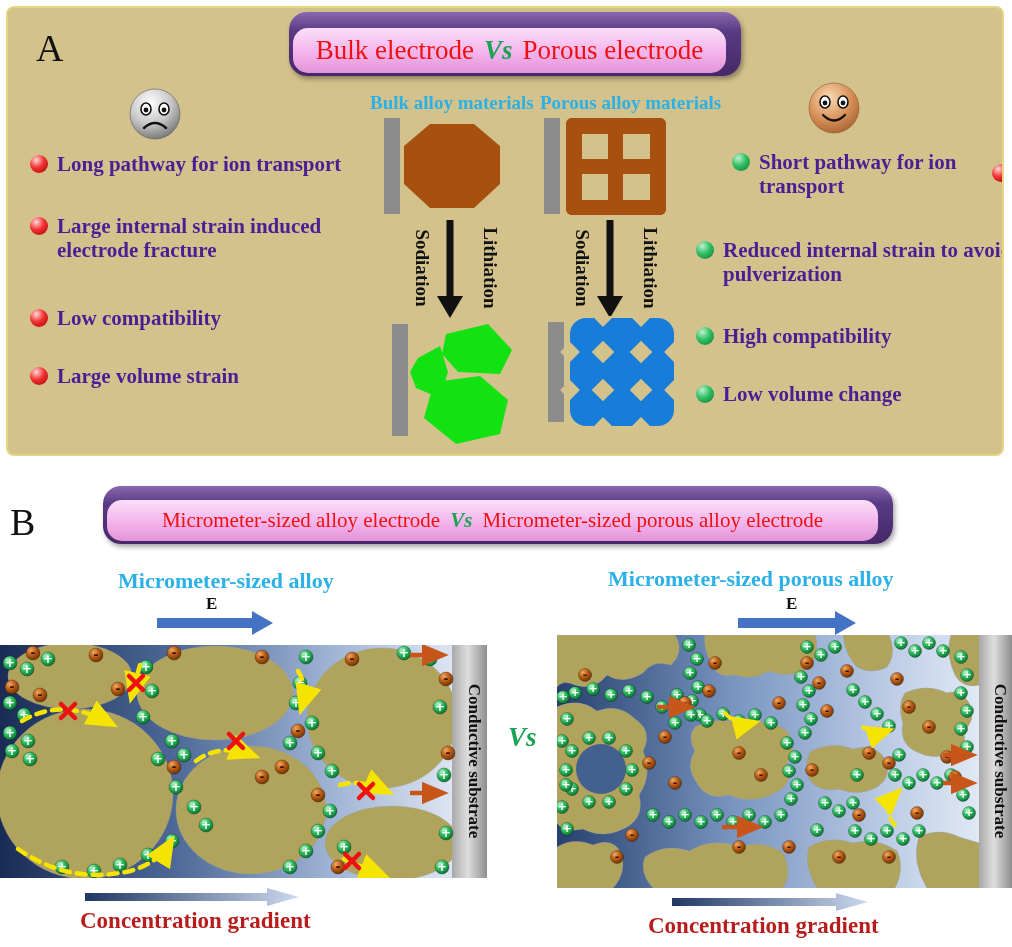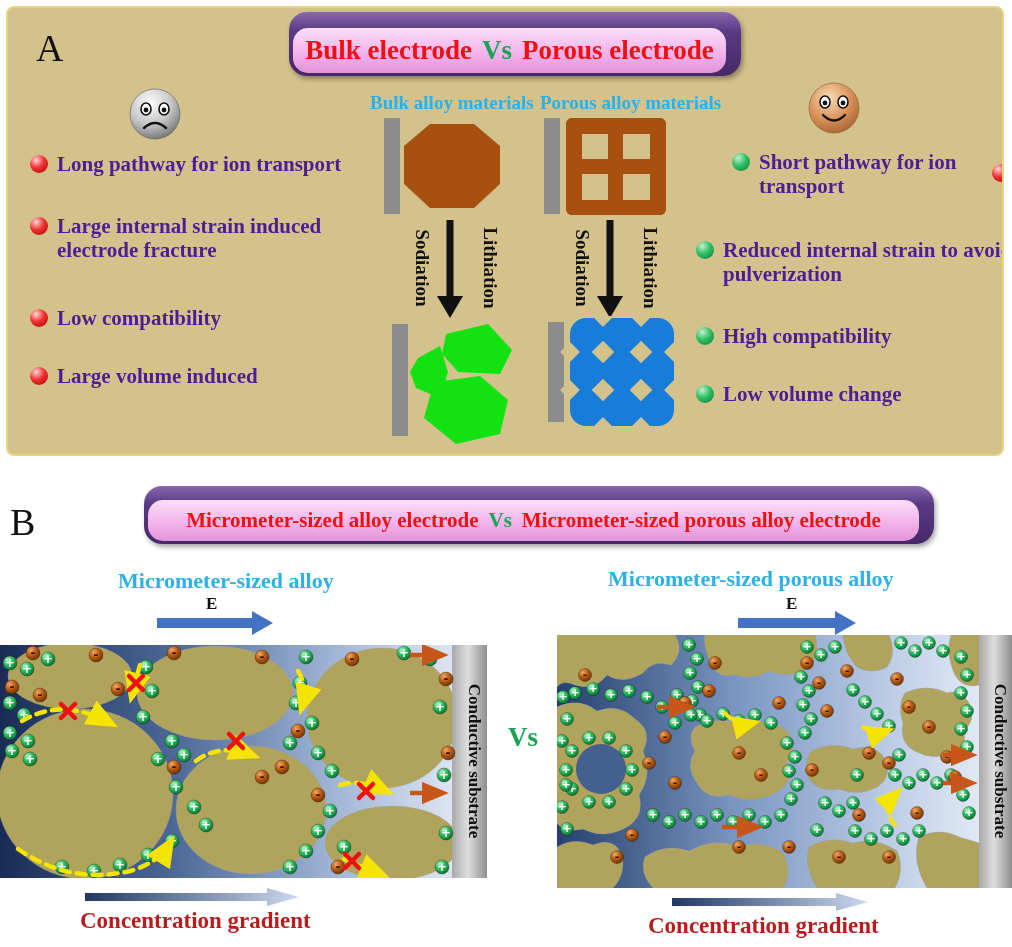--- a/index.html
+++ b/index.html
@@ -9,22 +9,22 @@
   
   #panelA{left:6px;top:6px;width:994px;height:446px;background:#d4c28d;
           border:2px solid #e6d684;border-radius:8px;overflow:hidden;}
   .panel-label{font-size:38px;color:#111;}
   
   .banner-outer{background:linear-gradient(180deg,#8a68b0 0%,#5a3a84 30%,#462868 100%);
                 border-radius:18px;box-shadow:2px 3px 5px rgba(0,0,0,.35);}
   .banner-inner{position:absolute;left:4px;right:15px;top:16px;bottom:3px;border-radius:15px;
                 background:linear-gradient(180deg,#fbdff8 0%,#f3b4ec 55%,#e394d8 100%);
                 display:flex;align-items:center;justify-content:center;white-space:nowrap;}
-  .banner-text{font-weight:bold;color:#f01010;}
-  .vs{color:#1aa352;font-weight:bold;margin:0 10px;}
+  .banner-text{font-weight:normal;color:#f01010;}
+  .vs{color:#1aa352;font-style:italic;font-weight:bold;margin:0 10px;}
   .cyan-title{color:#2bb1e8;font-weight:bold;white-space:nowrap;}
   
   .bullet-item{position:absolute;padding-left:27px;font-weight:bold;font-size:21px;
                line-height:1.15;color:#4c1d95;}
   .bullet{position:absolute;left:0;top:3px;width:18px;height:18px;border-radius:50%;}
   .bullet.red{background:radial-gradient(circle at 35% 28%, #ffd6d6 0%, #f03030 45%, #a80000 100%);}
   .bullet.green{background:radial-gradient(circle at 35% 28%, #c2f0d2 0%, #2fbf63 45%, #0c7a32 100%);}
   .black-bold{color:#111;font-weight:bold;}
   .conc-label{font-size:23px;font-weight:bold;color:#b91c1c;white-space:nowrap;}
   .e-arrow{height:10px;background:#4472c4;position:absolute;}
@@ -186,21 +186,21 @@
   <div class="bullet-item" style="left:22px;top:206px;width:285px;">
     <span class="bullet red"></span>
     <span>Large internal strain induced electrode fracture</span>
   </div>
   <div class="bullet-item" style="left:22px;top:298px;width:300px;">
     <span class="bullet red"></span>
     <span>Low compatibility</span>
   </div>
   <div class="bullet-item" style="left:22px;top:356px;width:300px;">
     <span class="bullet red"></span>
-    <span>Large volume induced</span>
+    <span>Large volume strain</span>
   </div>
 
   <div class="bullet-item" style="left:724px;top:142px;width:240px;">
     <span class="bullet green"></span>
     <span>Short pathway for ion transport</span>
   </div>
   <div class="bullet-item" style="left:688px;top:230px;width:295px;">
     <span class="bullet green"></span>
     <span>Reduced internal strain to avoid pulverization</span>
   </div>
@@ -211,21 +211,21 @@
   <div class="bullet-item" style="left:688px;top:374px;width:295px;">
     <span class="bullet green"></span>
     <span>Low volume change</span>
   </div>
 
   <span class="bullet red" style="left:984px;top:156px;"></span>
 </div>
 
 <div class="abs panel-label" style="left:10px;top:500px;">B</div>
 
-<div class="abs banner-outer" style="left:103px;top:486px;width:790px;height:58px;margin-left:41px;">
+<div class="abs banner-outer" style="left:103px;top:486px;width:790px;height:58px;">
   <div class="banner-inner" style="top:14px;">
     <span class="banner-text" style="font-size:21px;">Micrometer-sized alloy electrode</span>
     <span class="vs" style="font-size:21px;">Vs</span>
     <span class="banner-text" style="font-size:21px;">Micrometer-sized porous alloy electrode</span>
   </div>
 </div>
 
 <div class="abs cyan-title" style="left:118px;top:568px;font-size:22px;">Micrometer-sized alloy</div>
 <div class="abs black-bold" style="left:206px;top:594px;font-size:17px;">E</div>
 <div class="e-arrow" style="left:157px;top:618px;width:96px;"></div>

